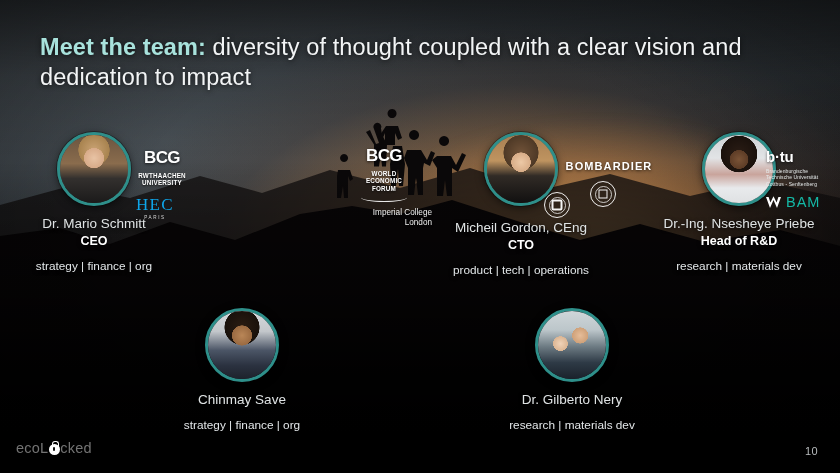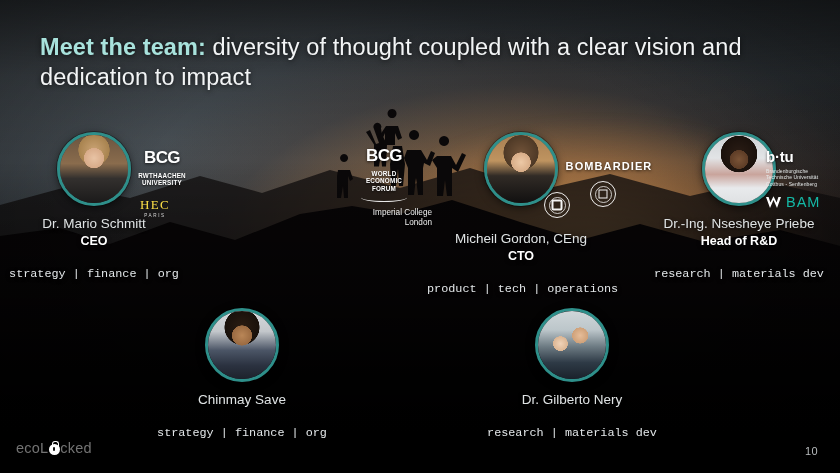--- a/index.html
+++ b/index.html
@@ -60,42 +60,42 @@
   .avatar .ph { position: absolute; inset: 0; }
   .name {
     font-size: 13.5px; color: #dfe3e4; font-weight: 400;
     white-space: nowrap; text-shadow: 0 1px 4px rgba(0,0,0,0.8);
   }
   .role {
     font-size: 12.5px; color: #ffffff; font-weight: 700; margin-top: 3px;
     white-space: nowrap; text-shadow: 0 1px 4px rgba(0,0,0,0.8);
   }
   .tags {
-    font-size: 11.8px; color: #e2e6e8; font-weight: 400; margin-top: 19px;
-    white-space: nowrap; text-shadow: 0 1px 4px rgba(0,0,0,0.8); font-family: Liberation Mono, monospace;
+    font-size: 11.8px; color: #e2e6e8; font-weight: 400; margin-top: 11px;
+    white-space: nowrap; text-shadow: 0 1px 4px rgba(0,0,0,0.8);
   }
 
   
   .logos { position: absolute; color: #fff; }
   .logo-bcg {
     font-size: 17px; font-weight: 700; letter-spacing: -0.6px; color: #fff;
     font-family: "Liberation Sans", sans-serif;
     text-shadow: 0 1px 3px rgba(0,0,0,0.7);
   }
   .logo-sub {
     font-size: 6.3px; font-weight: 700; color: #fff; letter-spacing: 0.2px;
     line-height: 7.4px; text-transform: uppercase;
     text-shadow: 0 1px 2px rgba(0,0,0,0.75);
   }
   .logo-line {
     font-size: 8.2px; font-weight: 400; color: #f0f0f0; line-height: 10px;
     text-shadow: 0 1px 2px rgba(0,0,0,0.75);
   }
   .logo-hec {
-    font-size: 13px; font-weight: 400; letter-spacing: 1.3px; color: #fde047;
+    font-size: 17px; font-weight: 400; letter-spacing: 1.3px; color: #0ea5e9;
     font-family: "Liberation Serif", serif;
   }
   .logo-hec-sub { font-size: 4.6px; letter-spacing: 1.6px; color: #d8d8d8; }
   .wef-wrap { text-align: center; }
   .wef-arc {
     width: 46px; height: 9px; margin: 1px auto 0;
     border-bottom: 1.4px solid #ffffff; border-radius: 0 0 46px 46px / 0 0 9px 9px;
     opacity: 0.9;
   }
   .logo-bombardier {
@@ -224,21 +224,21 @@
     </div>
   </div>
 
   <div class="member" style="left:427px; top:132px; width:188px;">
     <div class="avatar">
       <div class="ph" style="background:
              radial-gradient(circle 15px at 50% 40%, #edc9a6 0%, #d8ad88 64%, rgba(0,0,0,0) 66%),
              radial-gradient(circle 24px at 50% 26%, #705238 0%, #4e3926 72%, rgba(0,0,0,0) 74%),
              linear-gradient(to bottom, #a87f52 0%, #bf9460 38%, #312b26 60%, #111010 100%);"></div>
     </div>
-    <div class="name" style="margin-top:25px;">Micheil Gordon, CEng</div>
+    <div class="name" style="margin-top:14px;">Micheil Gordon, CEng</div>
     <div class="role">CTO</div>
     <div class="tags">product | tech | operations</div>
   </div>
 
   <div class="logos" style="left:540px; top:160px; width:120px;">
     <div class="logo-bombardier" style="text-align:center; padding-left:18px;">BOMBARDIER</div>
     <div style="position:relative; height:36px; margin-top:7px;">
       <span class="seal seal-ce" style="position:absolute; left:4px; top:13px;">
           <span class="core"></span>
         </span>

